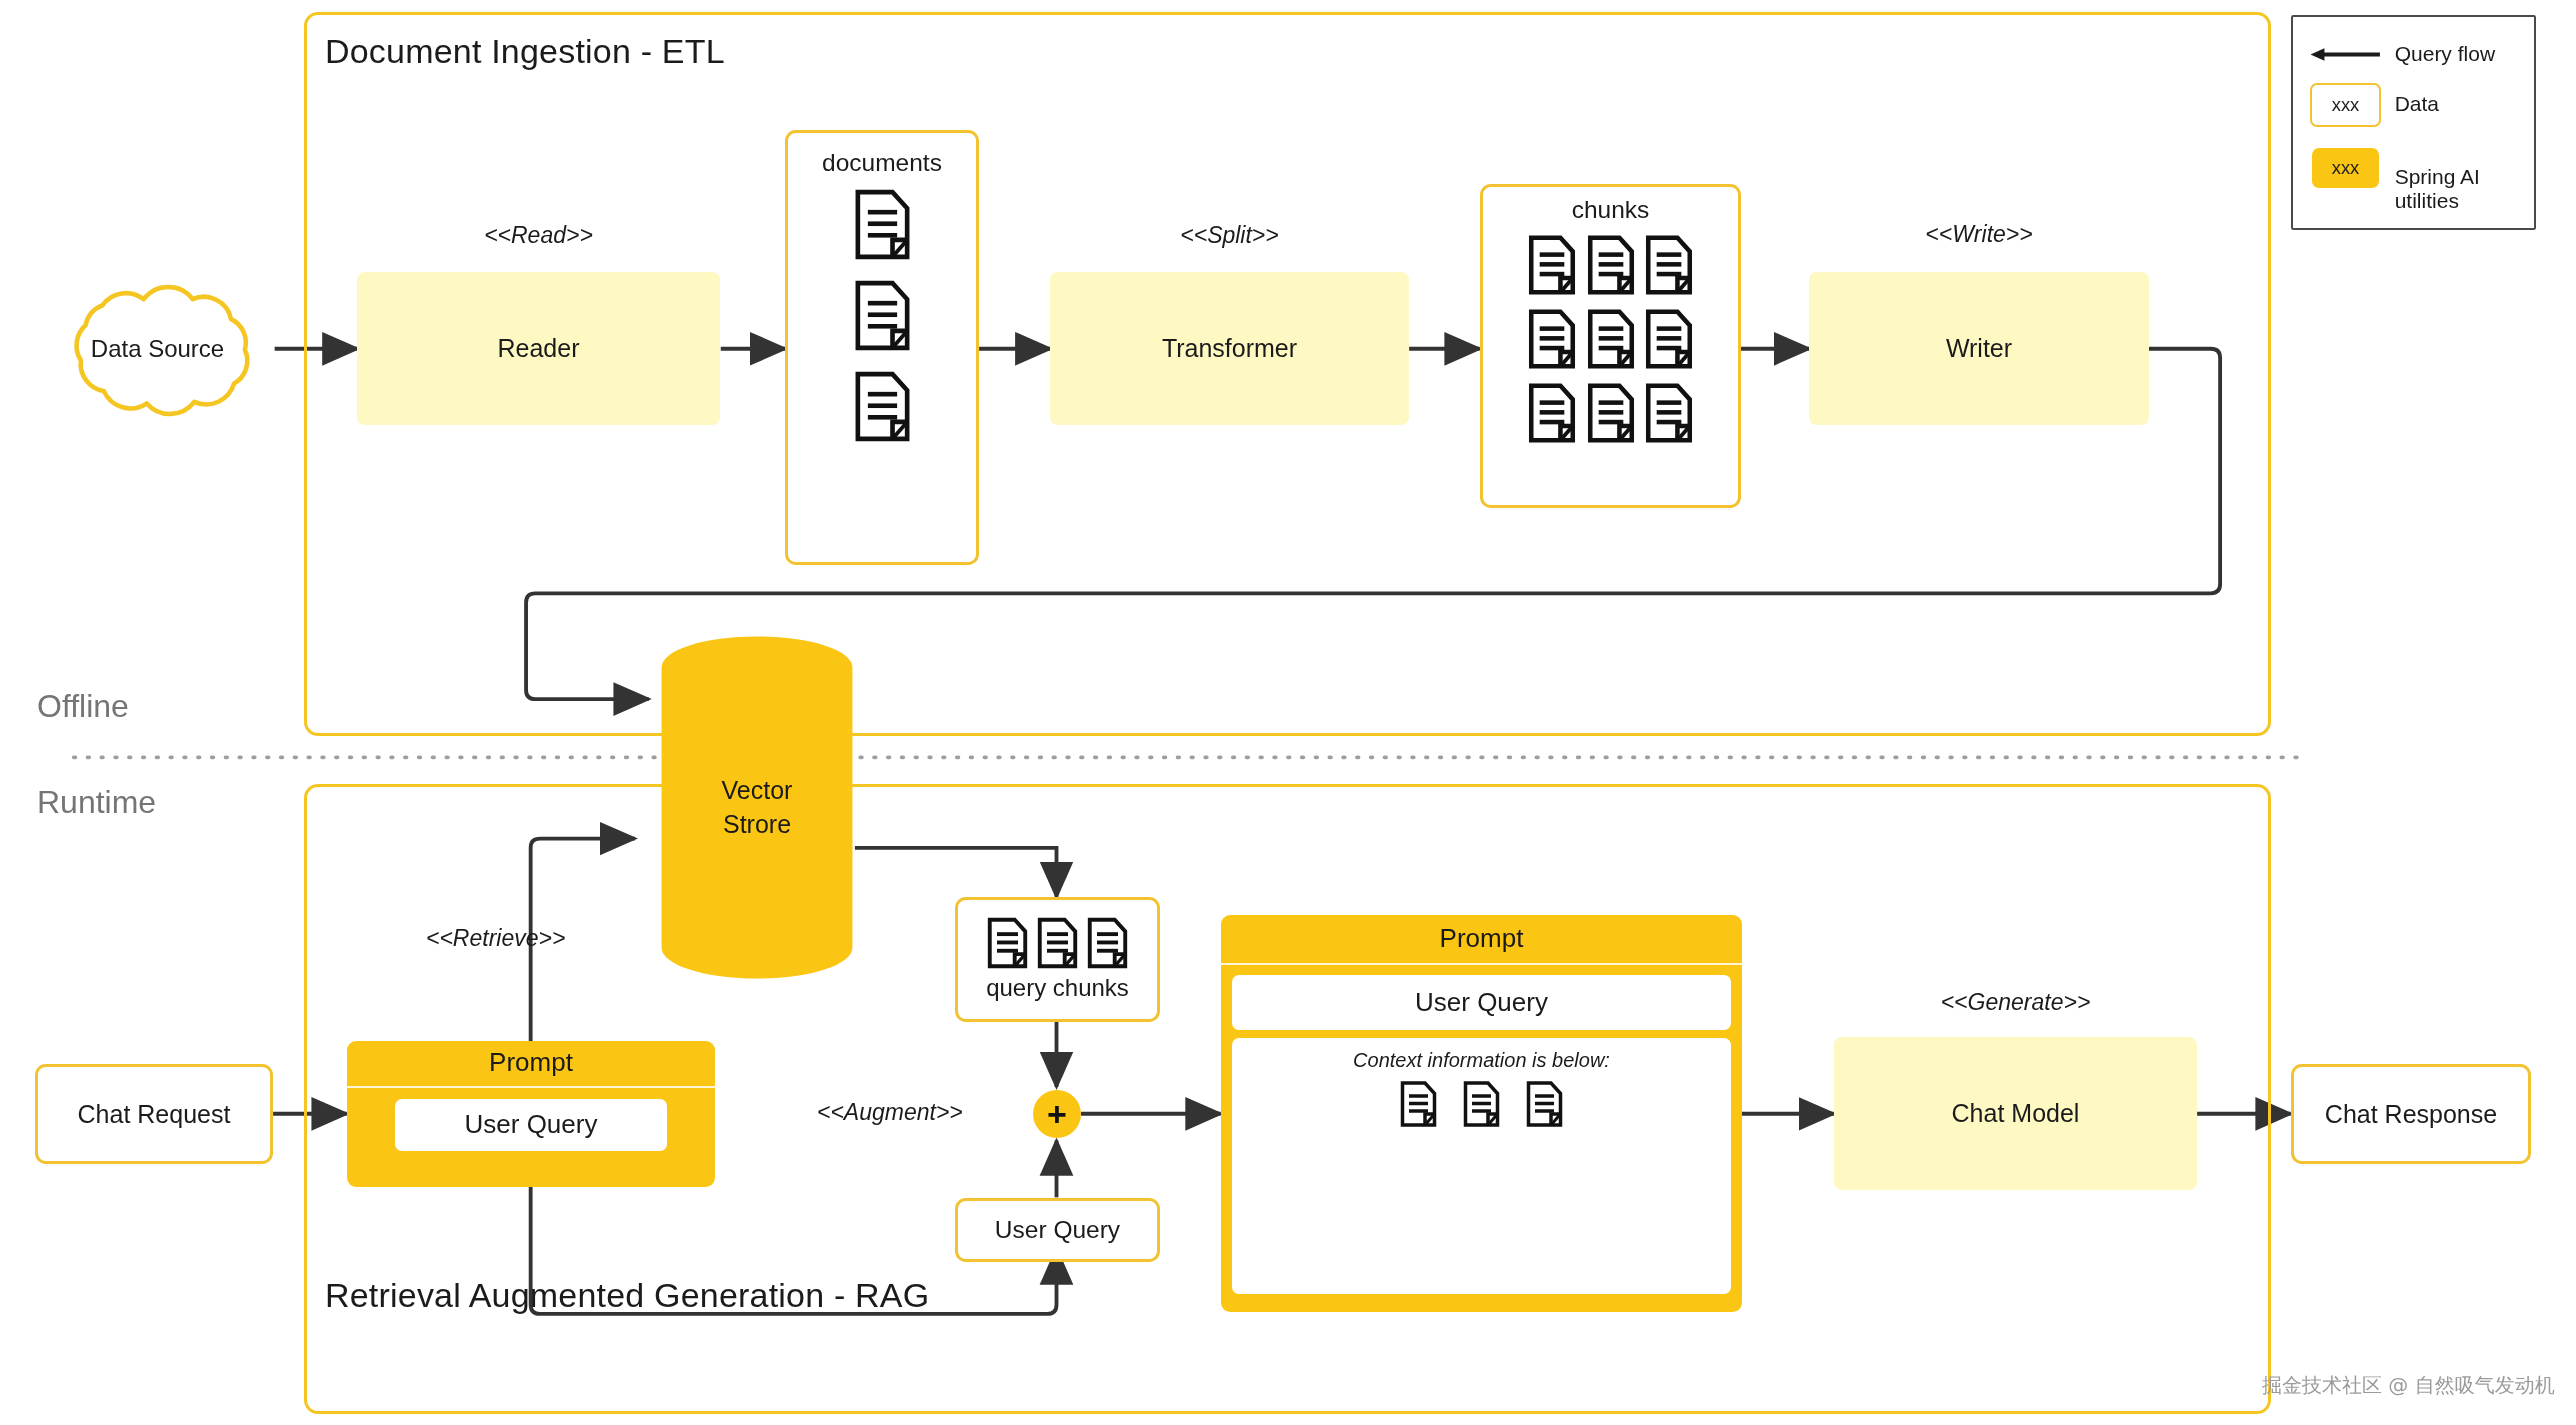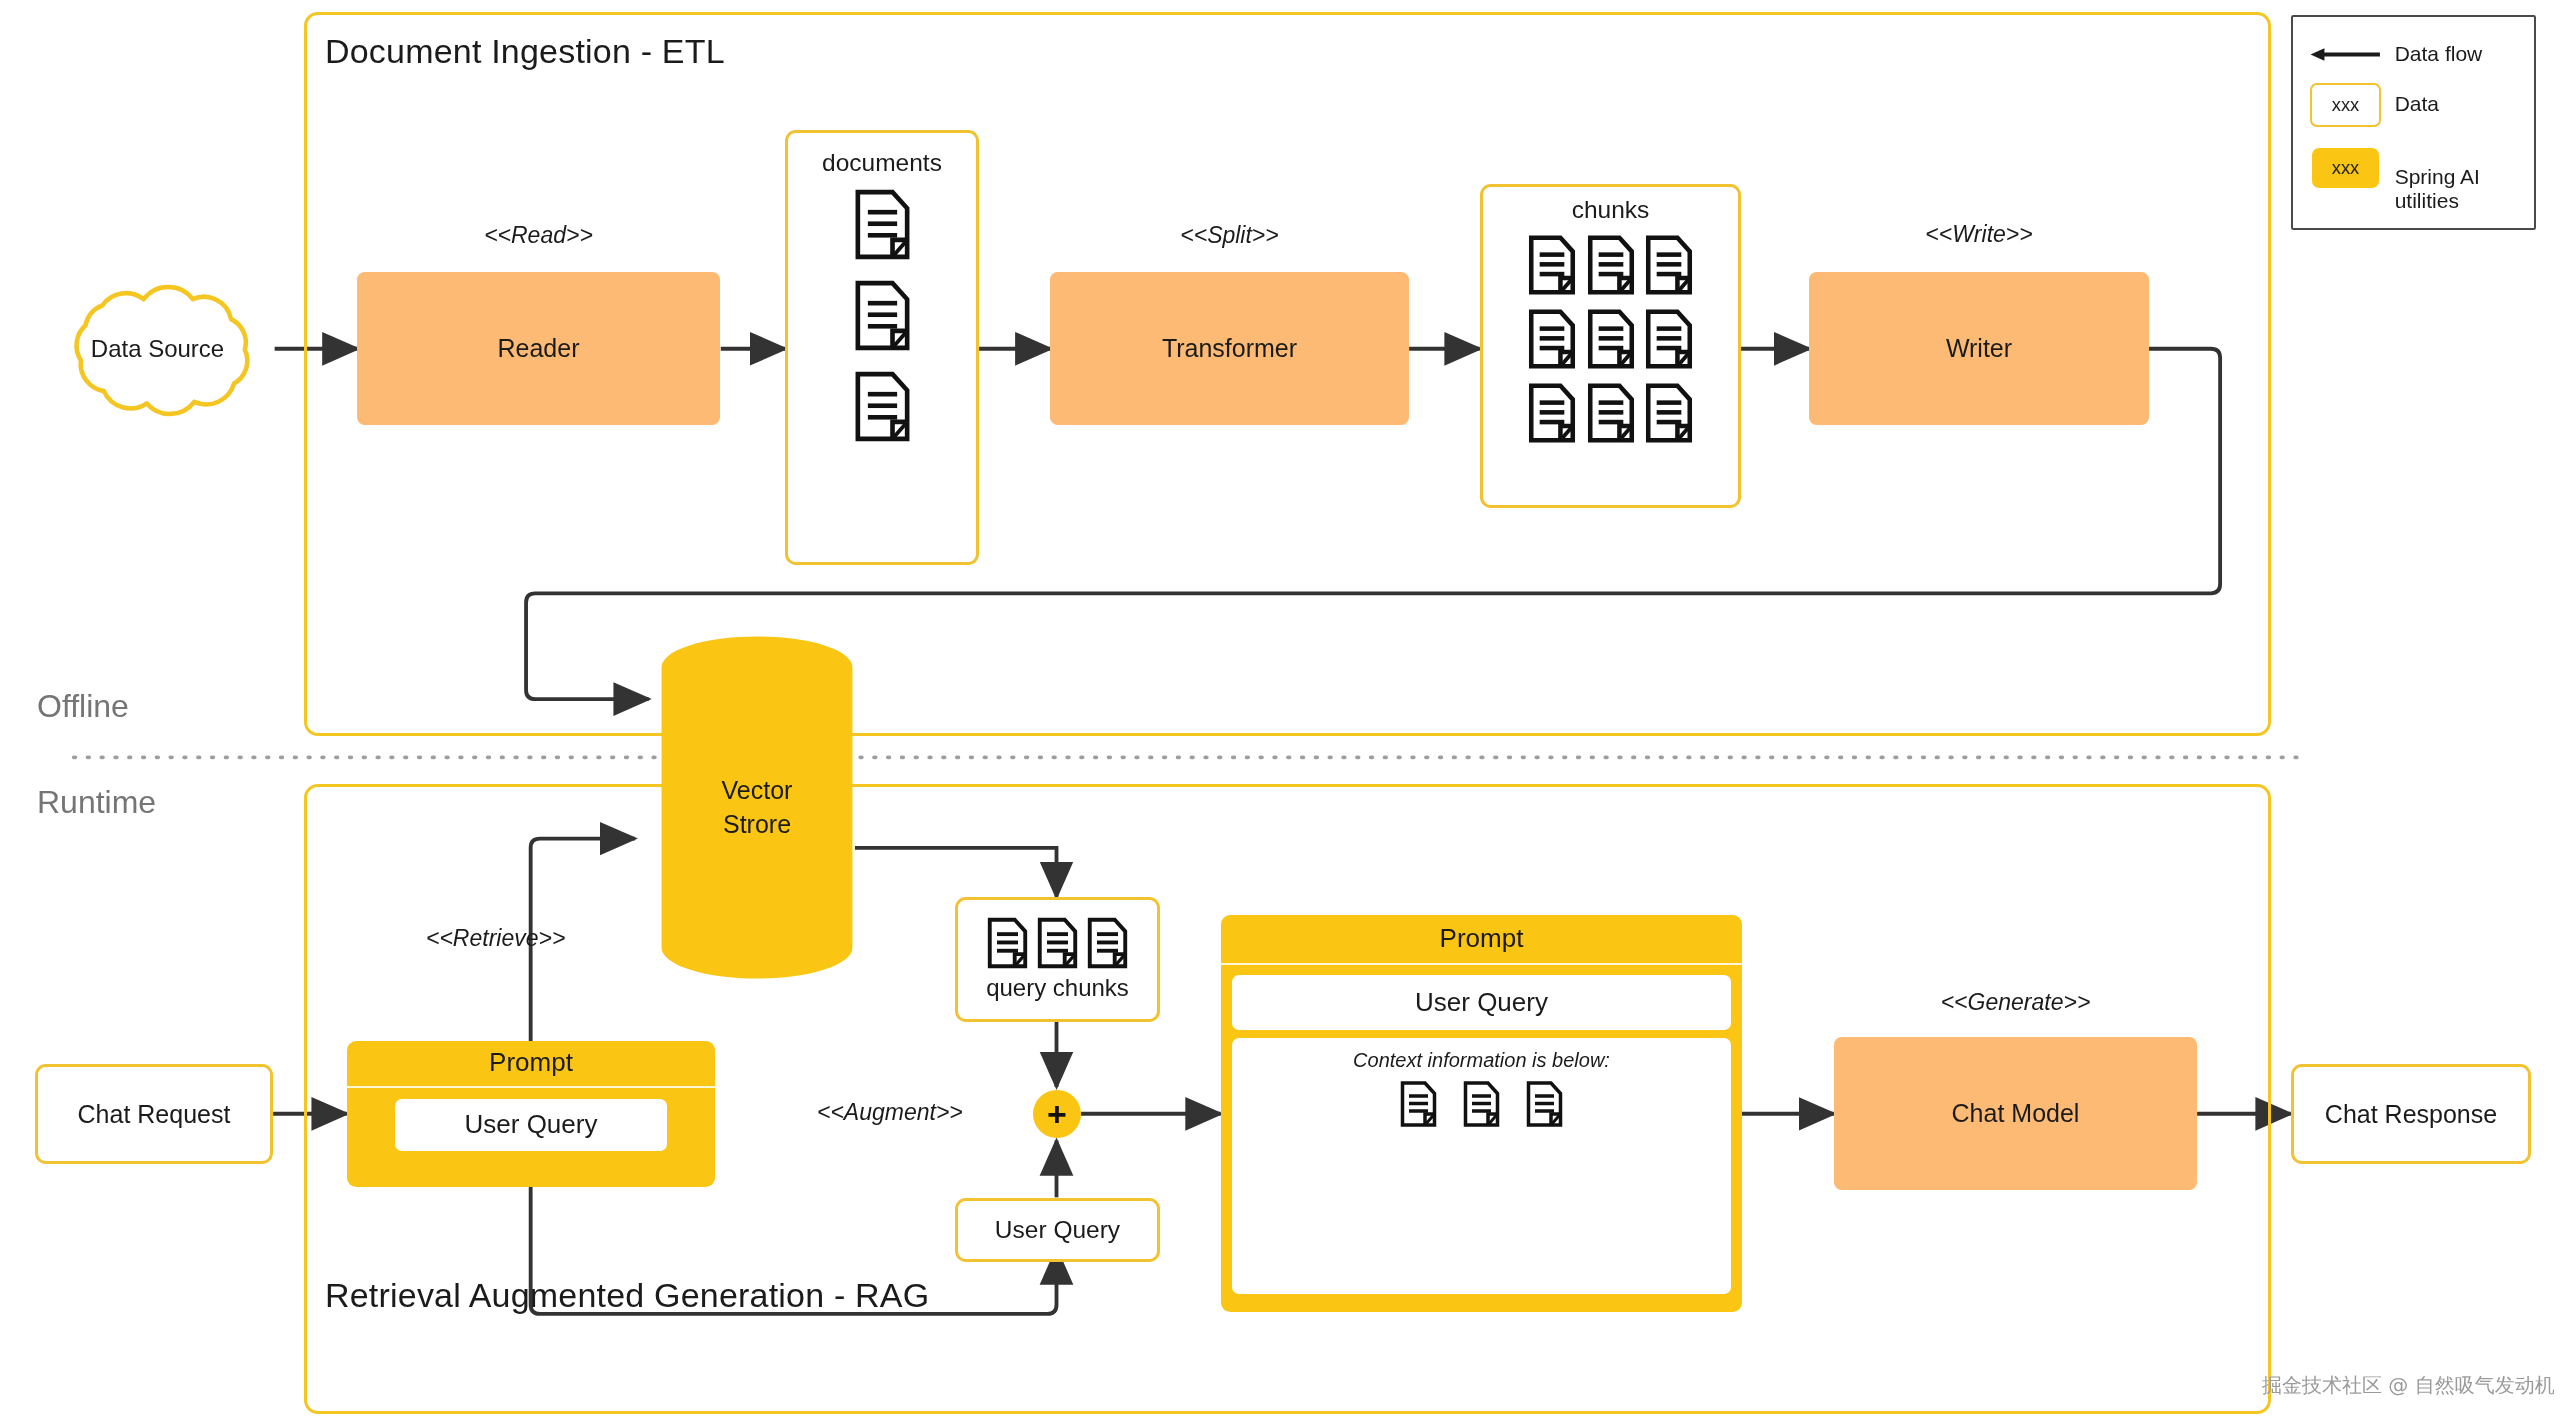--- a/index.html
+++ b/index.html
@@ -8,21 +8,21 @@
     font-family:"Liberation Sans","DejaVu Sans",sans-serif;
     color:#1b1b1b;
   }
   #stage{position:absolute;inset:0;}
   svg.layer{position:absolute;left:0;top:0;width:2576px;height:1425px;pointer-events:none;}
 
   .node{position:absolute;box-sizing:border-box;display:flex;align-items:center;justify-content:center;text-align:center;}
 
   
   .util{
-    background:#fdba74;border-radius:7.7px;color:#1b1b1b;
+    background:#fef9c3;border-radius:7.7px;color:#1b1b1b;
   }
   
   .data{
     background:#ffffff;border:3.1px solid #F2C230;border-radius:10.7px;color:#1b1b1b;
   }
   
   .group{
     position:absolute;box-sizing:border-box;
     border:3.8px solid #F5C522;border-radius:14px;background:transparent;
   }
@@ -428,21 +428,21 @@
 
   <div class="legend" style="left:2291px;top:15.3px;width:245px;height:215px;">
 
     <div class="legend-row" style="left:14px;top:15.3px;width:218px;height:43px;">
       <div style="width:77px;display:flex;align-items:center;justify-content:center;">
         <svg width="74" height="17" viewBox="0 0 96 22">
           <line x1="92" y1="11" x2="16" y2="11" stroke="#1b1b1b" stroke-width="5"></line>
           <path d="M2 11 L20 3 L20 19 Z" fill="#1b1b1b"></path>
         </svg>
       </div>
-      <div class="legend-text" style="margin-left:10.7px;">Data flow</div>
+      <div class="legend-text" style="margin-left:10.7px;">Query flow</div>
     </div>
 
     <div class="legend-row" style="left:14px;top:66px;width:218px;height:43px;">
       <div style="width:77px;display:flex;align-items:center;justify-content:center;">
         <div class="legend-swatch-data">
           <span>xxx</span>
         </div>
       </div>
       <div class="legend-text" style="margin-left:10.7px;">Data</div>
     </div>

